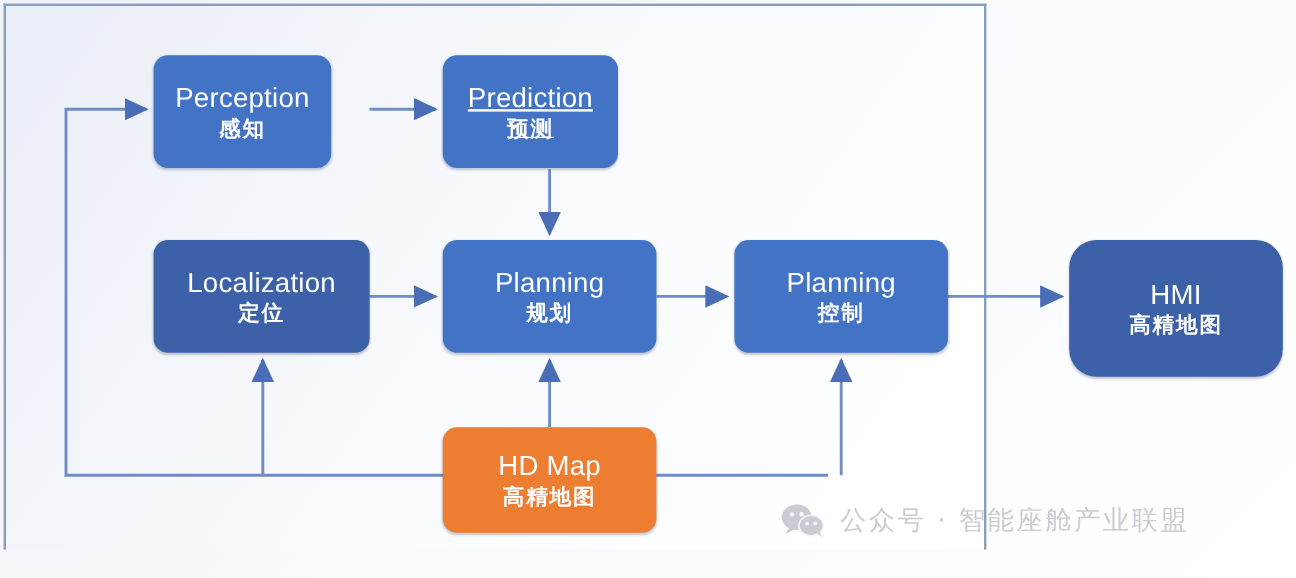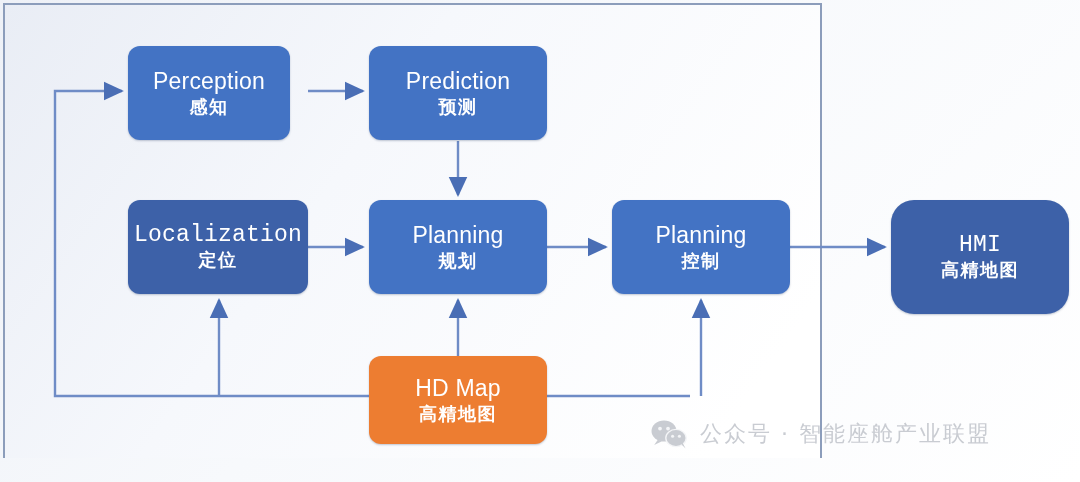--- a/index.html
+++ b/index.html
@@ -57,25 +57,25 @@
     margin-bottom: 3px;
     white-space: nowrap;
   }
   .node .zh {
     font-size: 18px;
     font-weight: 600;
     letter-spacing: 1.5px;
     white-space: nowrap;
   }
   .blue-light { background: #4373c4; }
-  .blue-dark  { background: #3d61a8; font-family: Liberation Mono, monospace; }
+  .blue-dark  { background: #3d61a8; }
   .orange     { background: #ed7d31; }
 
-  #node-perception   { left: 128px; top: 46px;  width: 162px; height: 94px; }
-  #node-prediction   { left: 369px; top: 46px;  width: 178px; height: 94px; }
+  #node-perception   { left: 128px; top: 46px;  width: 148px; height: 94px; }
+  #node-prediction   { left: 369px; top: 46px;  width: 146px; height: 94px; text-decoration: underline; }
   #node-localization { left: 128px; top: 200px; width: 180px; height: 94px; }
   #node-planning     { left: 369px; top: 200px; width: 178px; height: 94px; }
   #node-control      { left: 612px; top: 200px; width: 178px; height: 94px; }
   #node-hmi          { left: 891px; top: 200px; width: 178px; height: 114px; border-radius: 23px; }
   #node-hdmap        { left: 369px; top: 356px; width: 178px; height: 88px; }
 
   
   #watermark {
     position: absolute;
     left: 651px;

